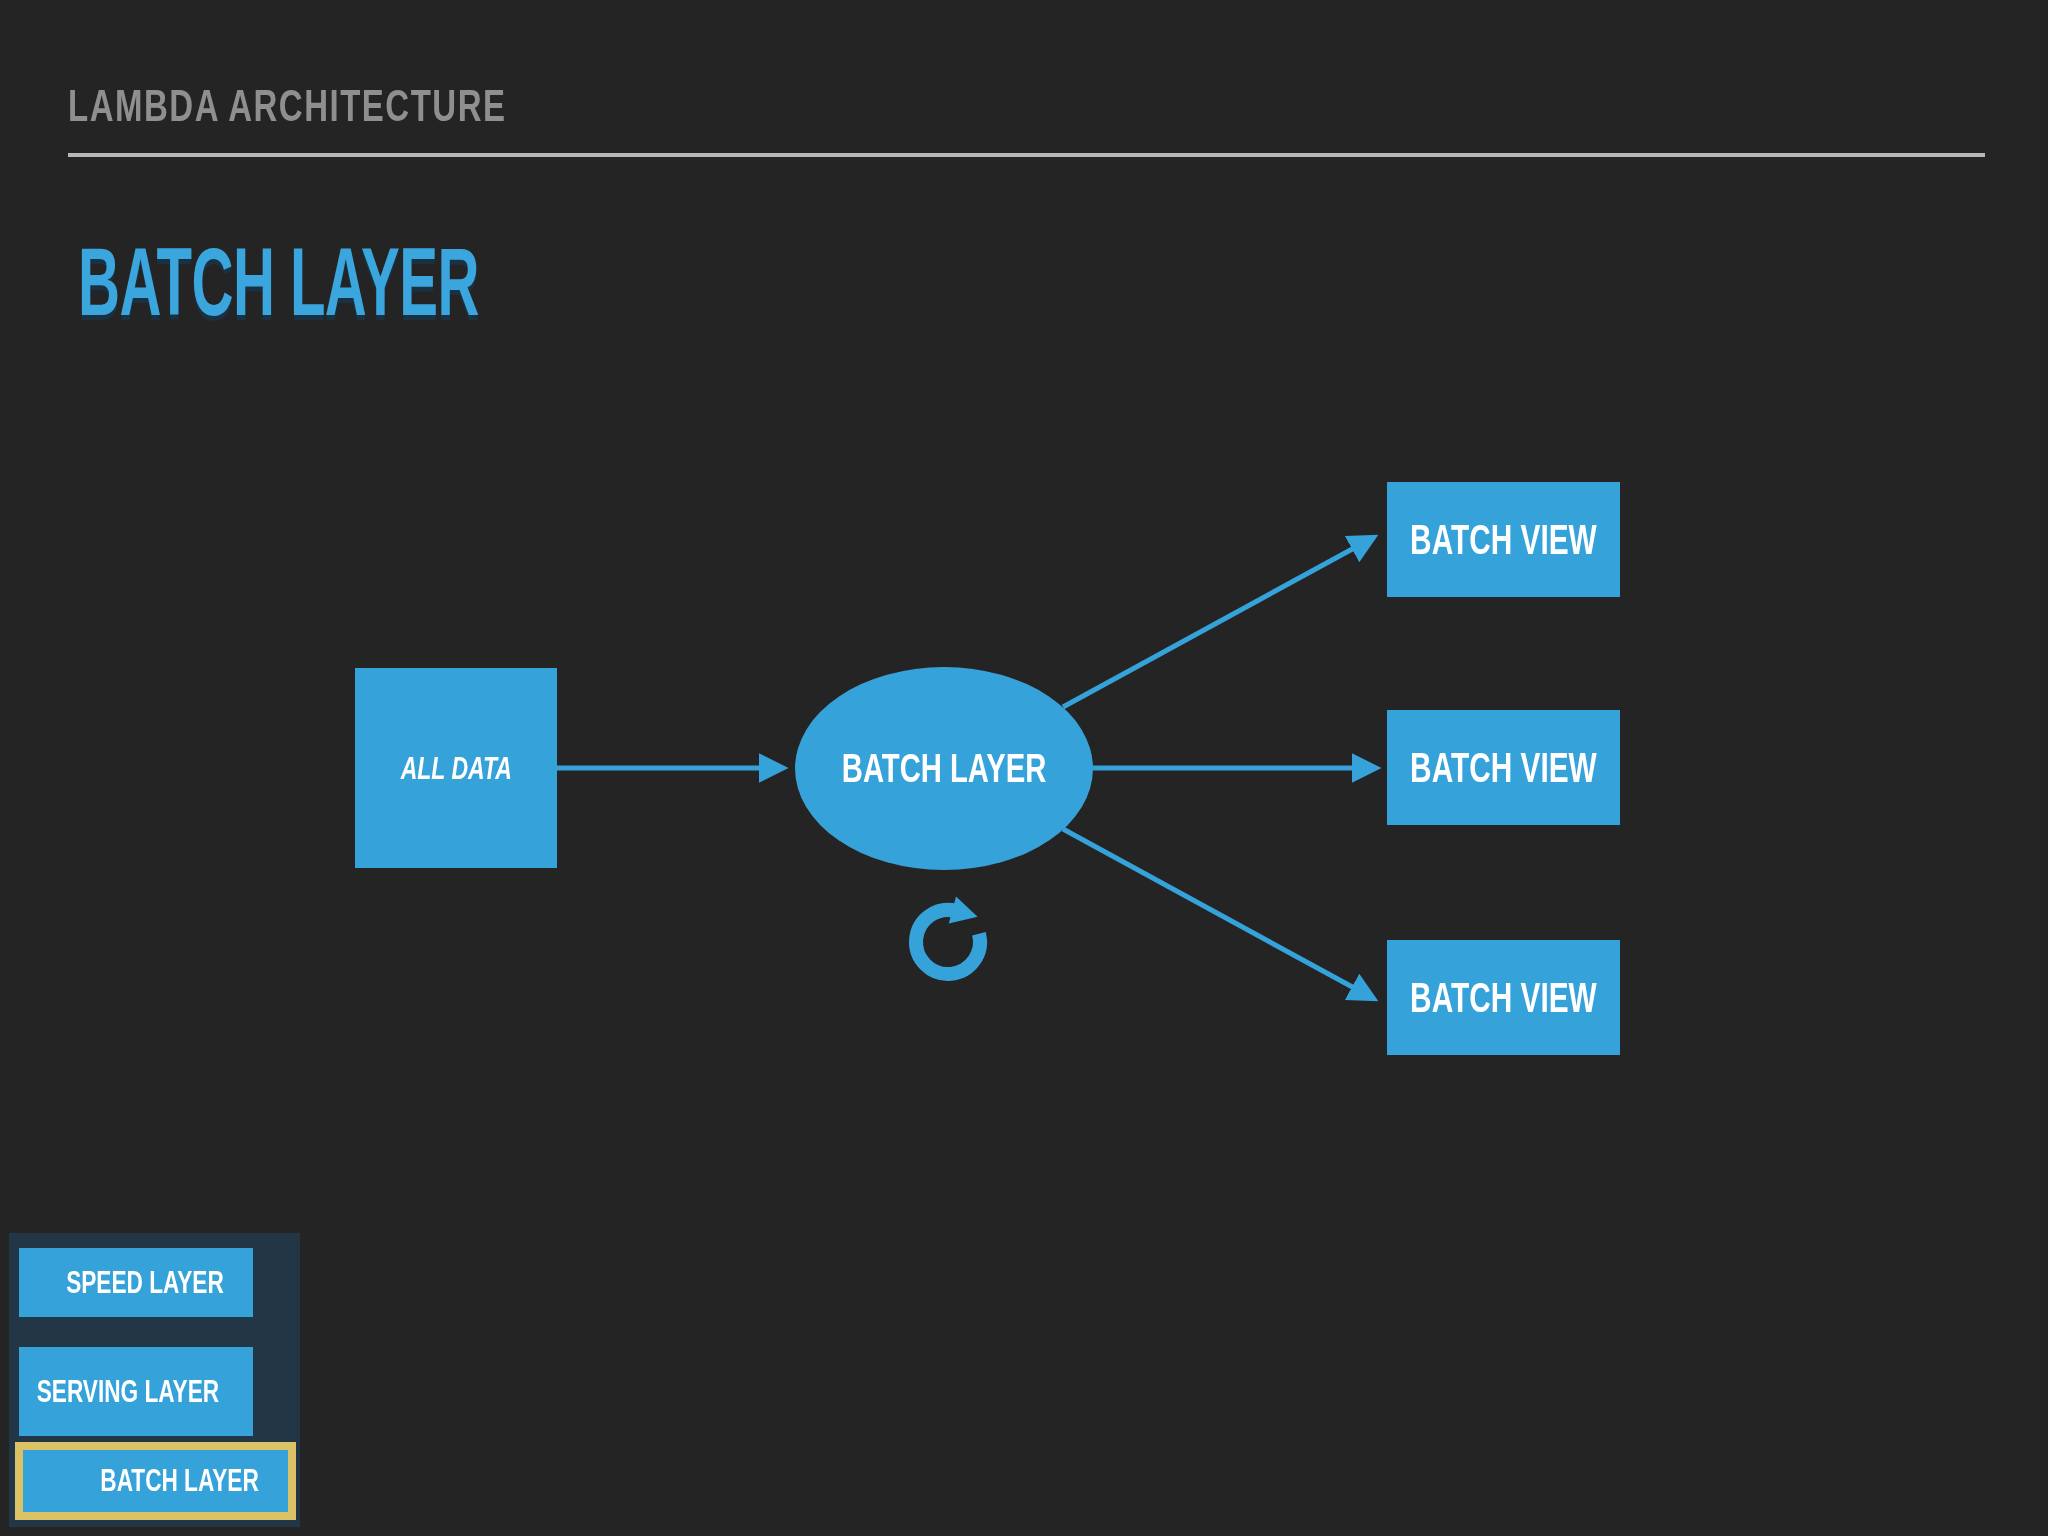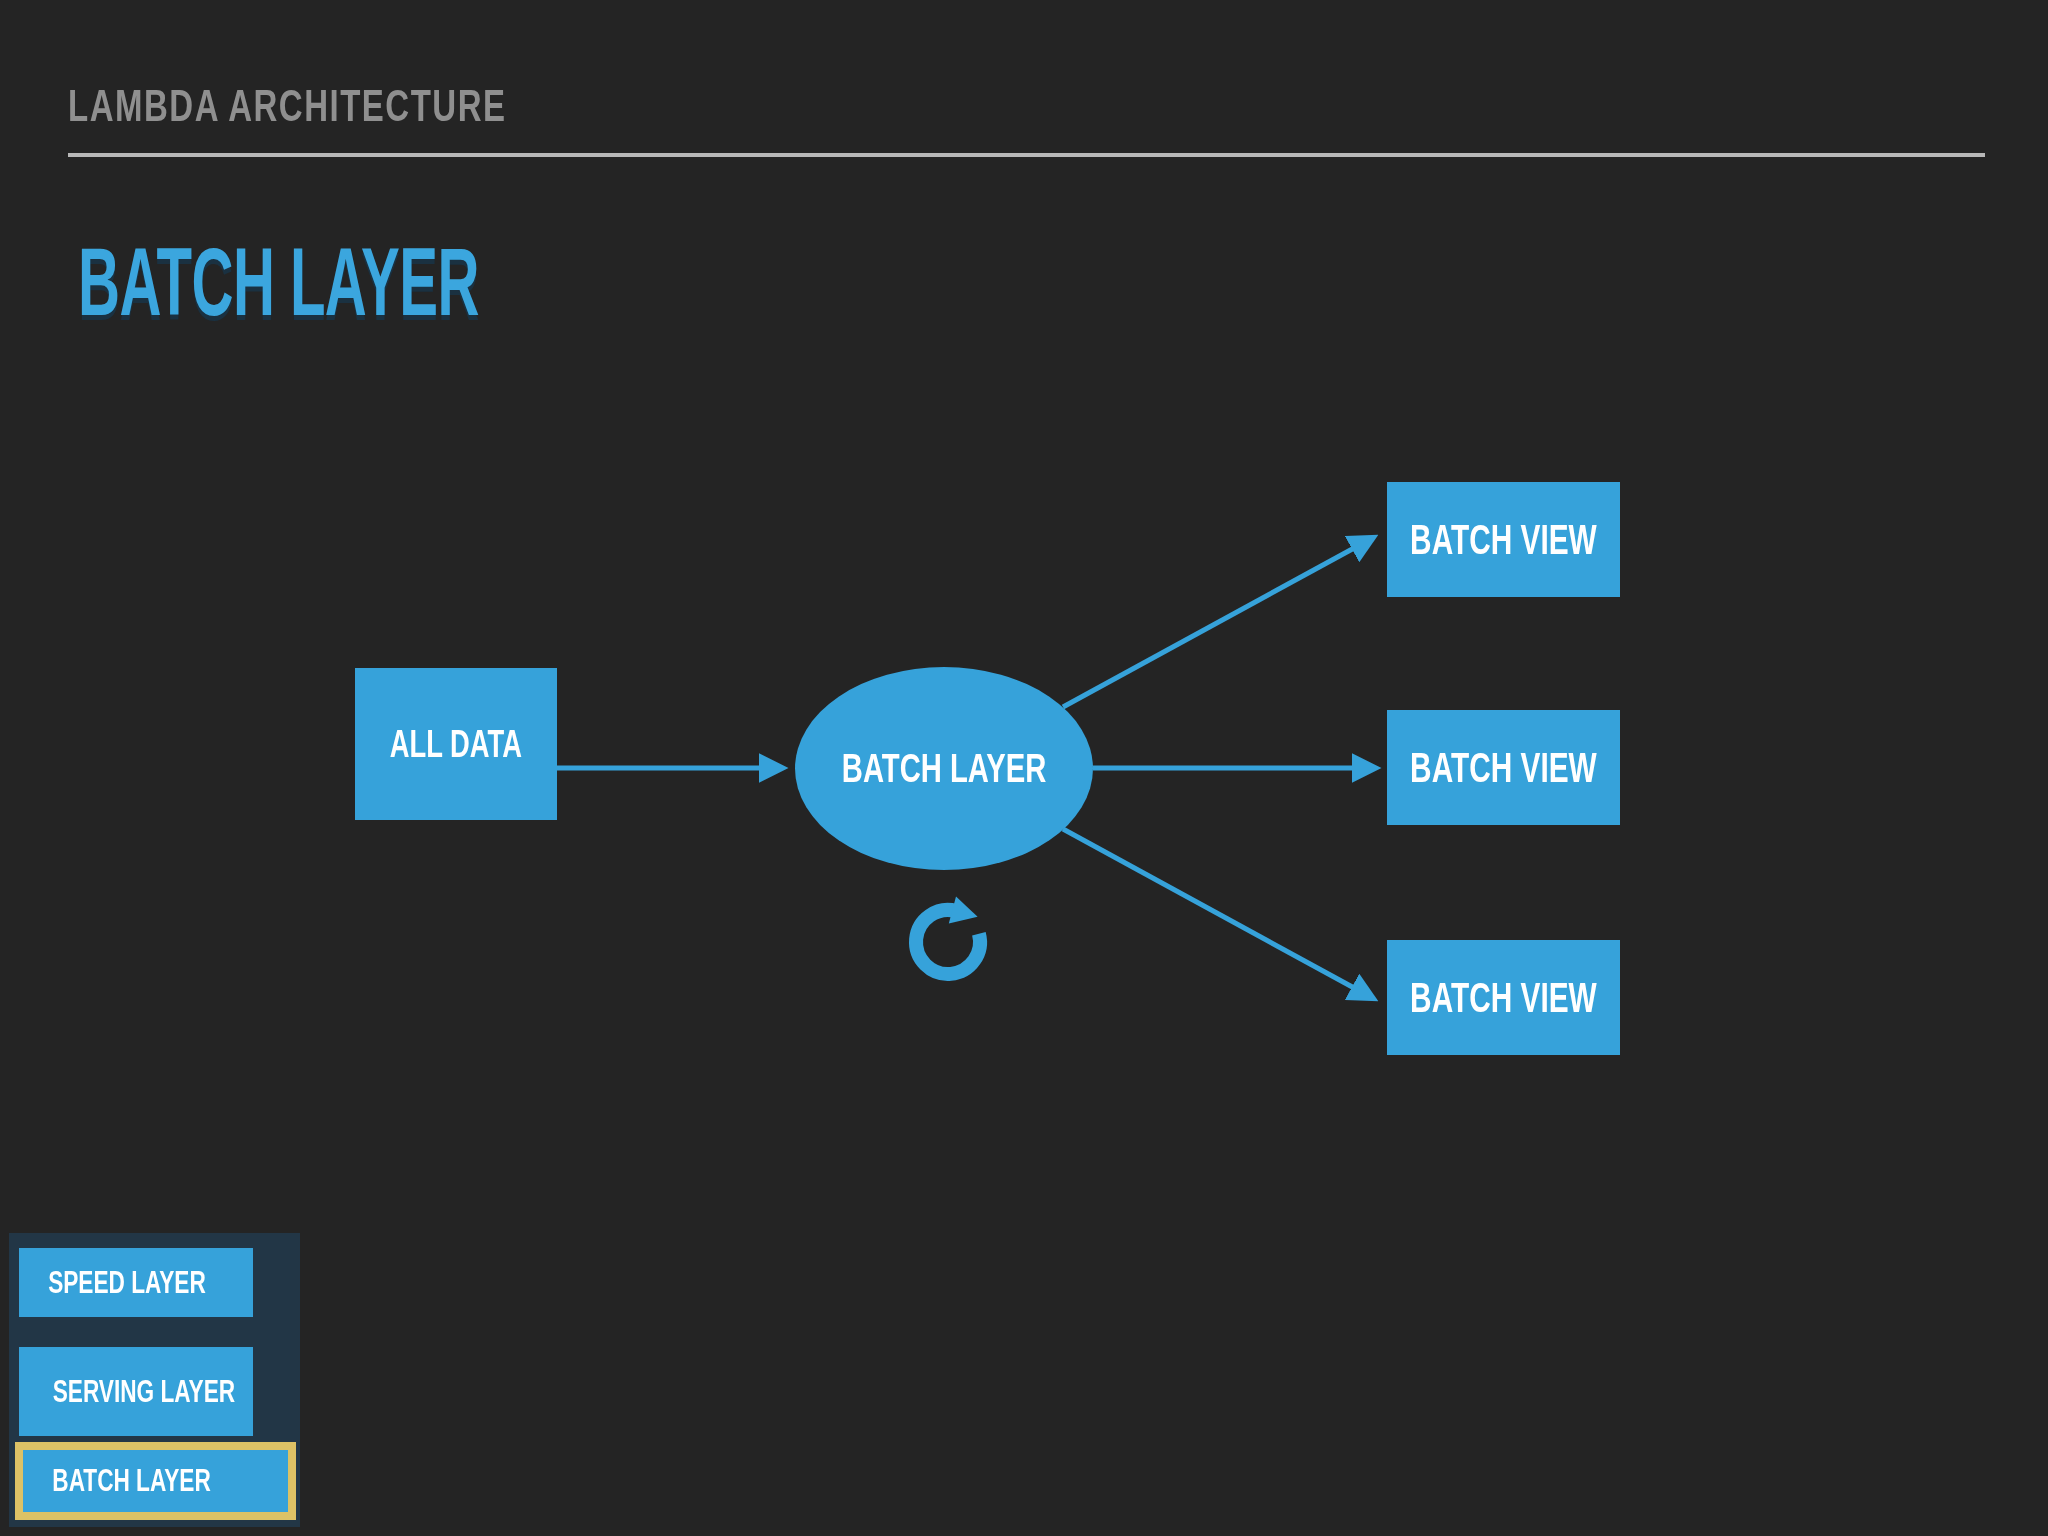--- a/index.html
+++ b/index.html
@@ -30,35 +30,35 @@
   }
 
   .connectors{position:absolute;left:0;top:0;width:2048px;height:1536px;}
   .connectors line{stroke:#36a2da;stroke-width:5;}
 
   .node{
     position:absolute;display:flex;align-items:center;justify-content:center;
     background:var(--accent-blue,#36a2da);color:var(--text-white,#fff);
     font-weight:bold;
   }
-  .all-data{left:355px;top:668px;width:202px;height:152px;font-size:38px;}
+  .all-data{left:355px;top:668px;width:202px;height:200px;font-size:32px;font-style:italic;}
   .ellipse{left:795px;top:667px;width:298px;height:203px;border-radius:50%;font-size:40px;}
   .bv{left:1387px;width:233px;height:115px;font-size:42px;}
   .bv1{top:482px;} .bv2{top:710px;} .bv3{top:940px;}
 
   .refresh{position:absolute;left:898px;top:888px;width:100px;height:100px;}
   .refresh path{stroke:#36a2da;stroke-width:14;fill:none;}
   .refresh polygon{fill:#36a2da;}
 
   .legend{
     position:absolute;left:9px;top:1233px;width:291px;height:294px;
     background:var(--legend-panel,#223646);
   }
   .legend-btn{
-    position:absolute;display:flex;align-items:center;justify-content:flex-start;
+    position:absolute;display:flex;align-items:center;justify-content:flex-end;
     background:var(--accent-blue,#36a2da);color:var(--text-white,#fff);
     font-weight:bold;font-size:31px;box-sizing:border-box;cursor:pointer;
   }
   .legend-btn.b1{left:10px;top:15px;width:234px;height:69px;}
   .legend-btn.b2{left:10px;top:114px;width:234px;height:89px;}
   .legend-btn.b3{left:6px;top:209px;width:281px;height:78px;
     border:8px solid var(--highlight-gold,#dcc266);}
 </style>
 </head>
 <body>

